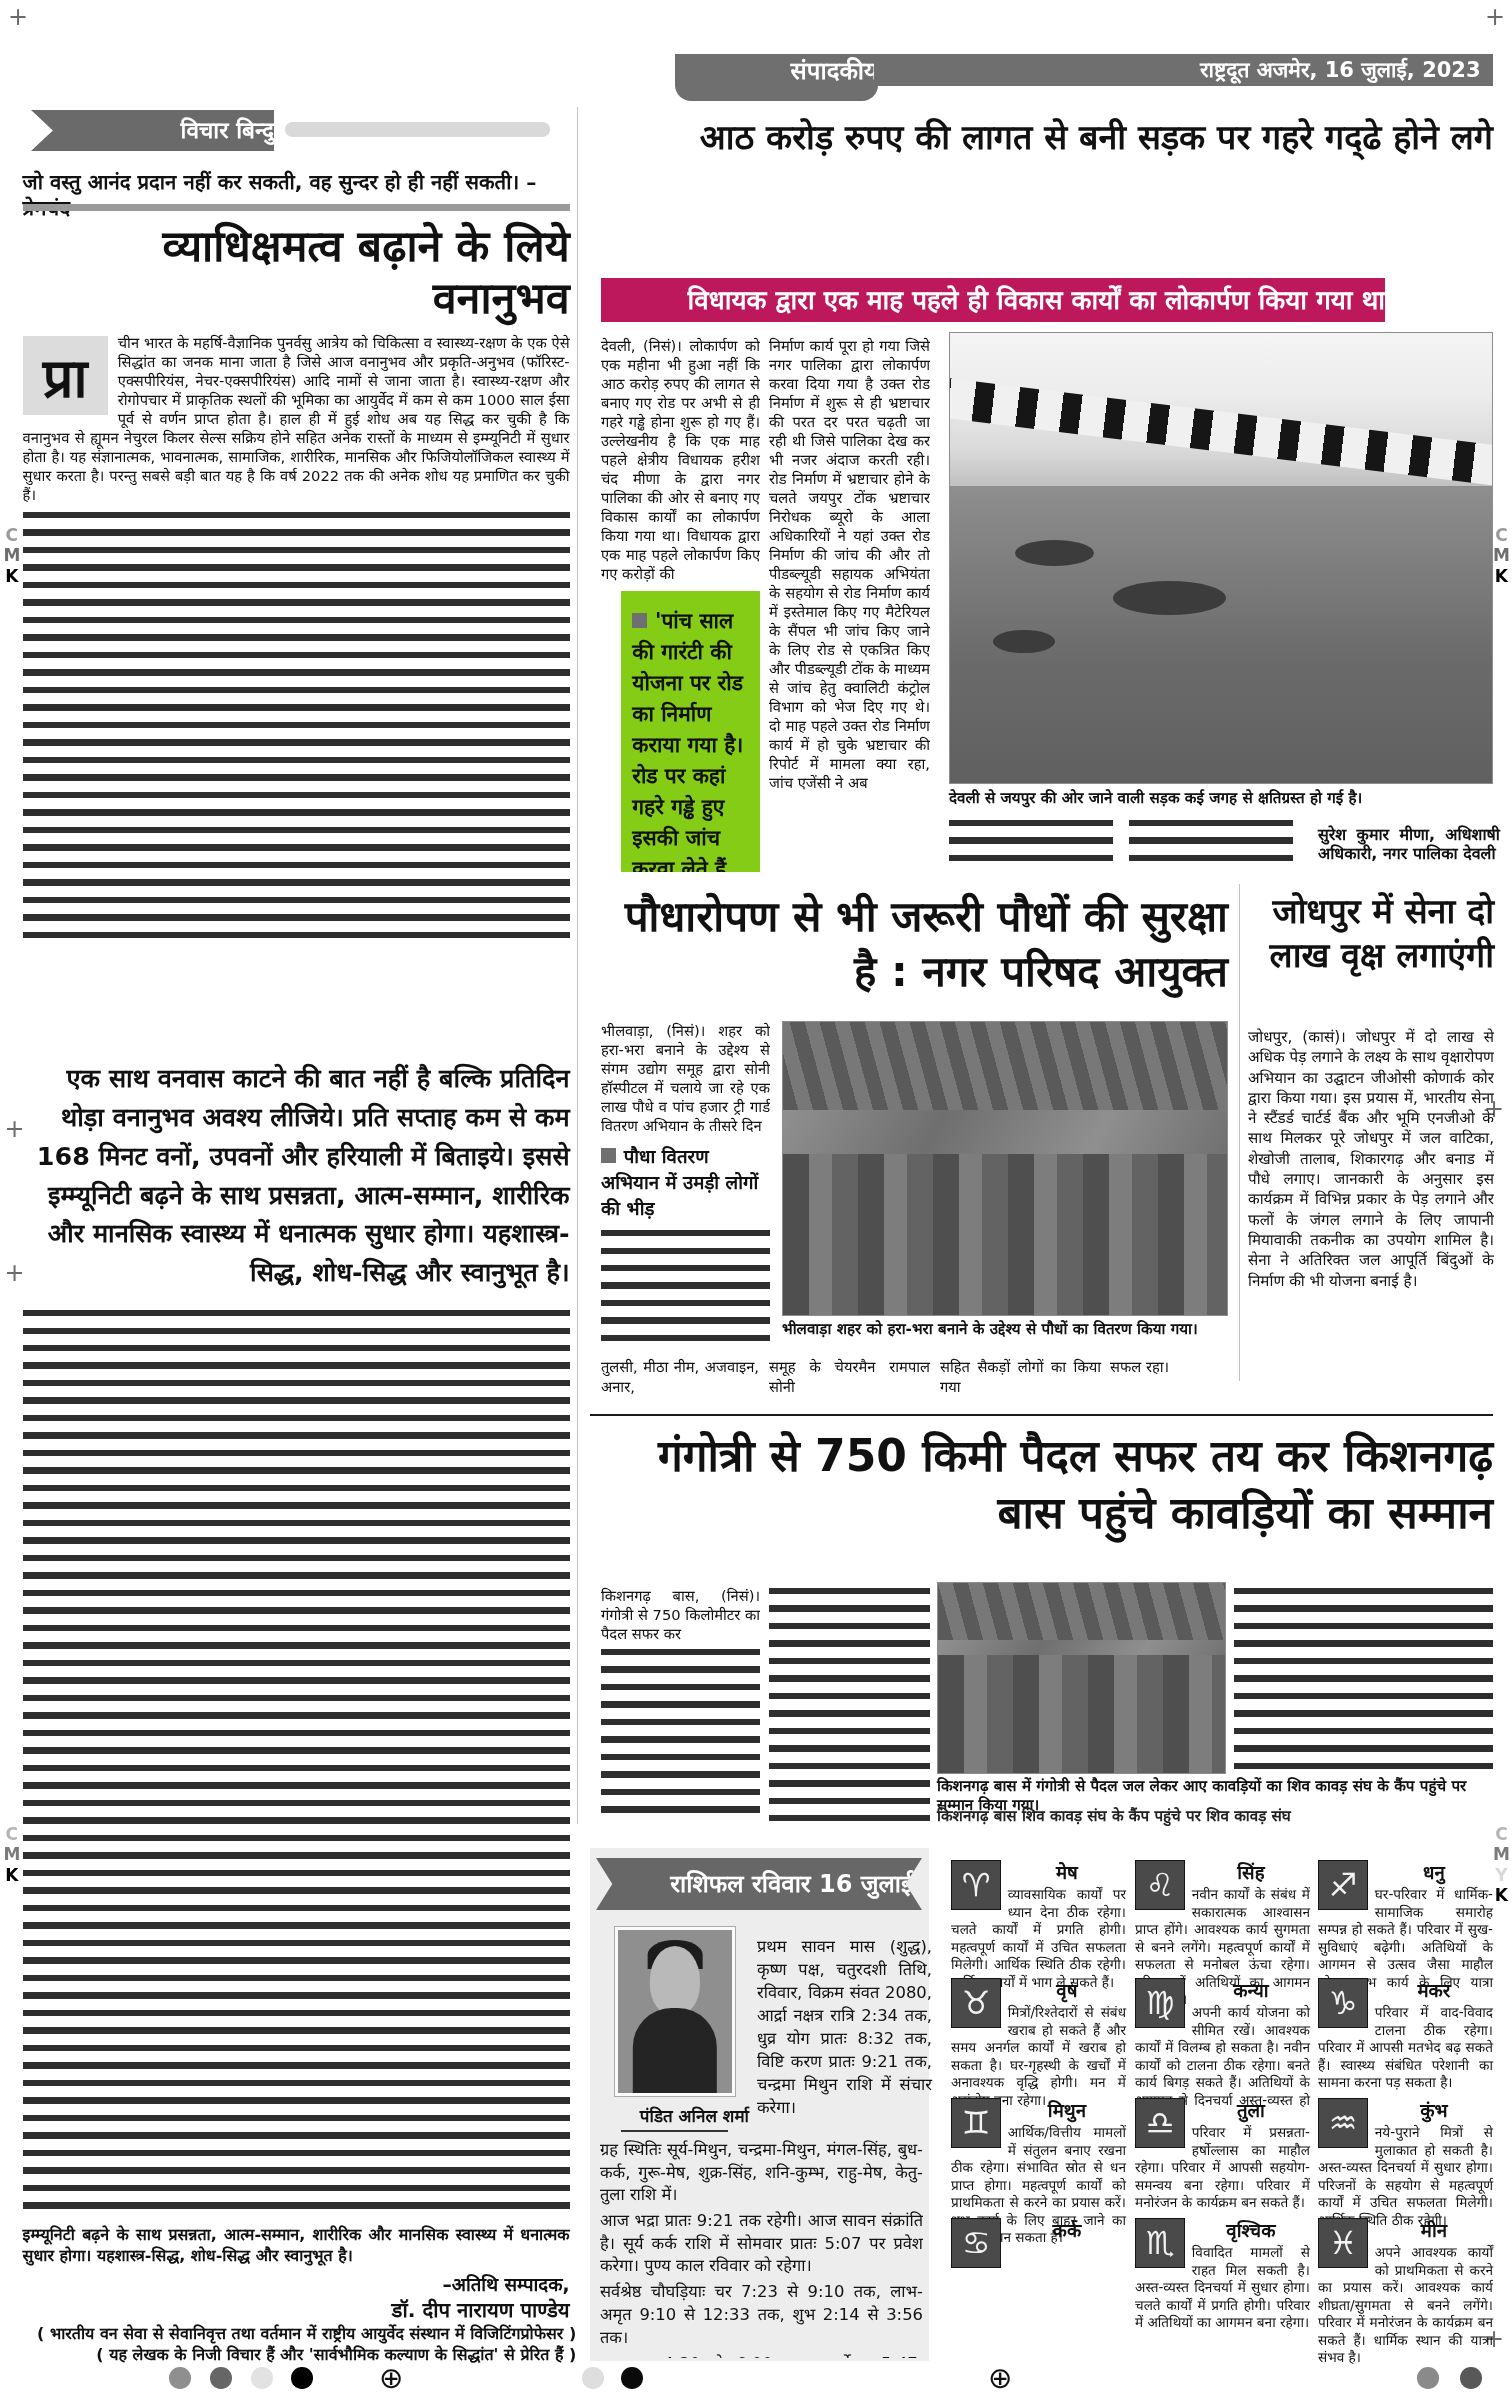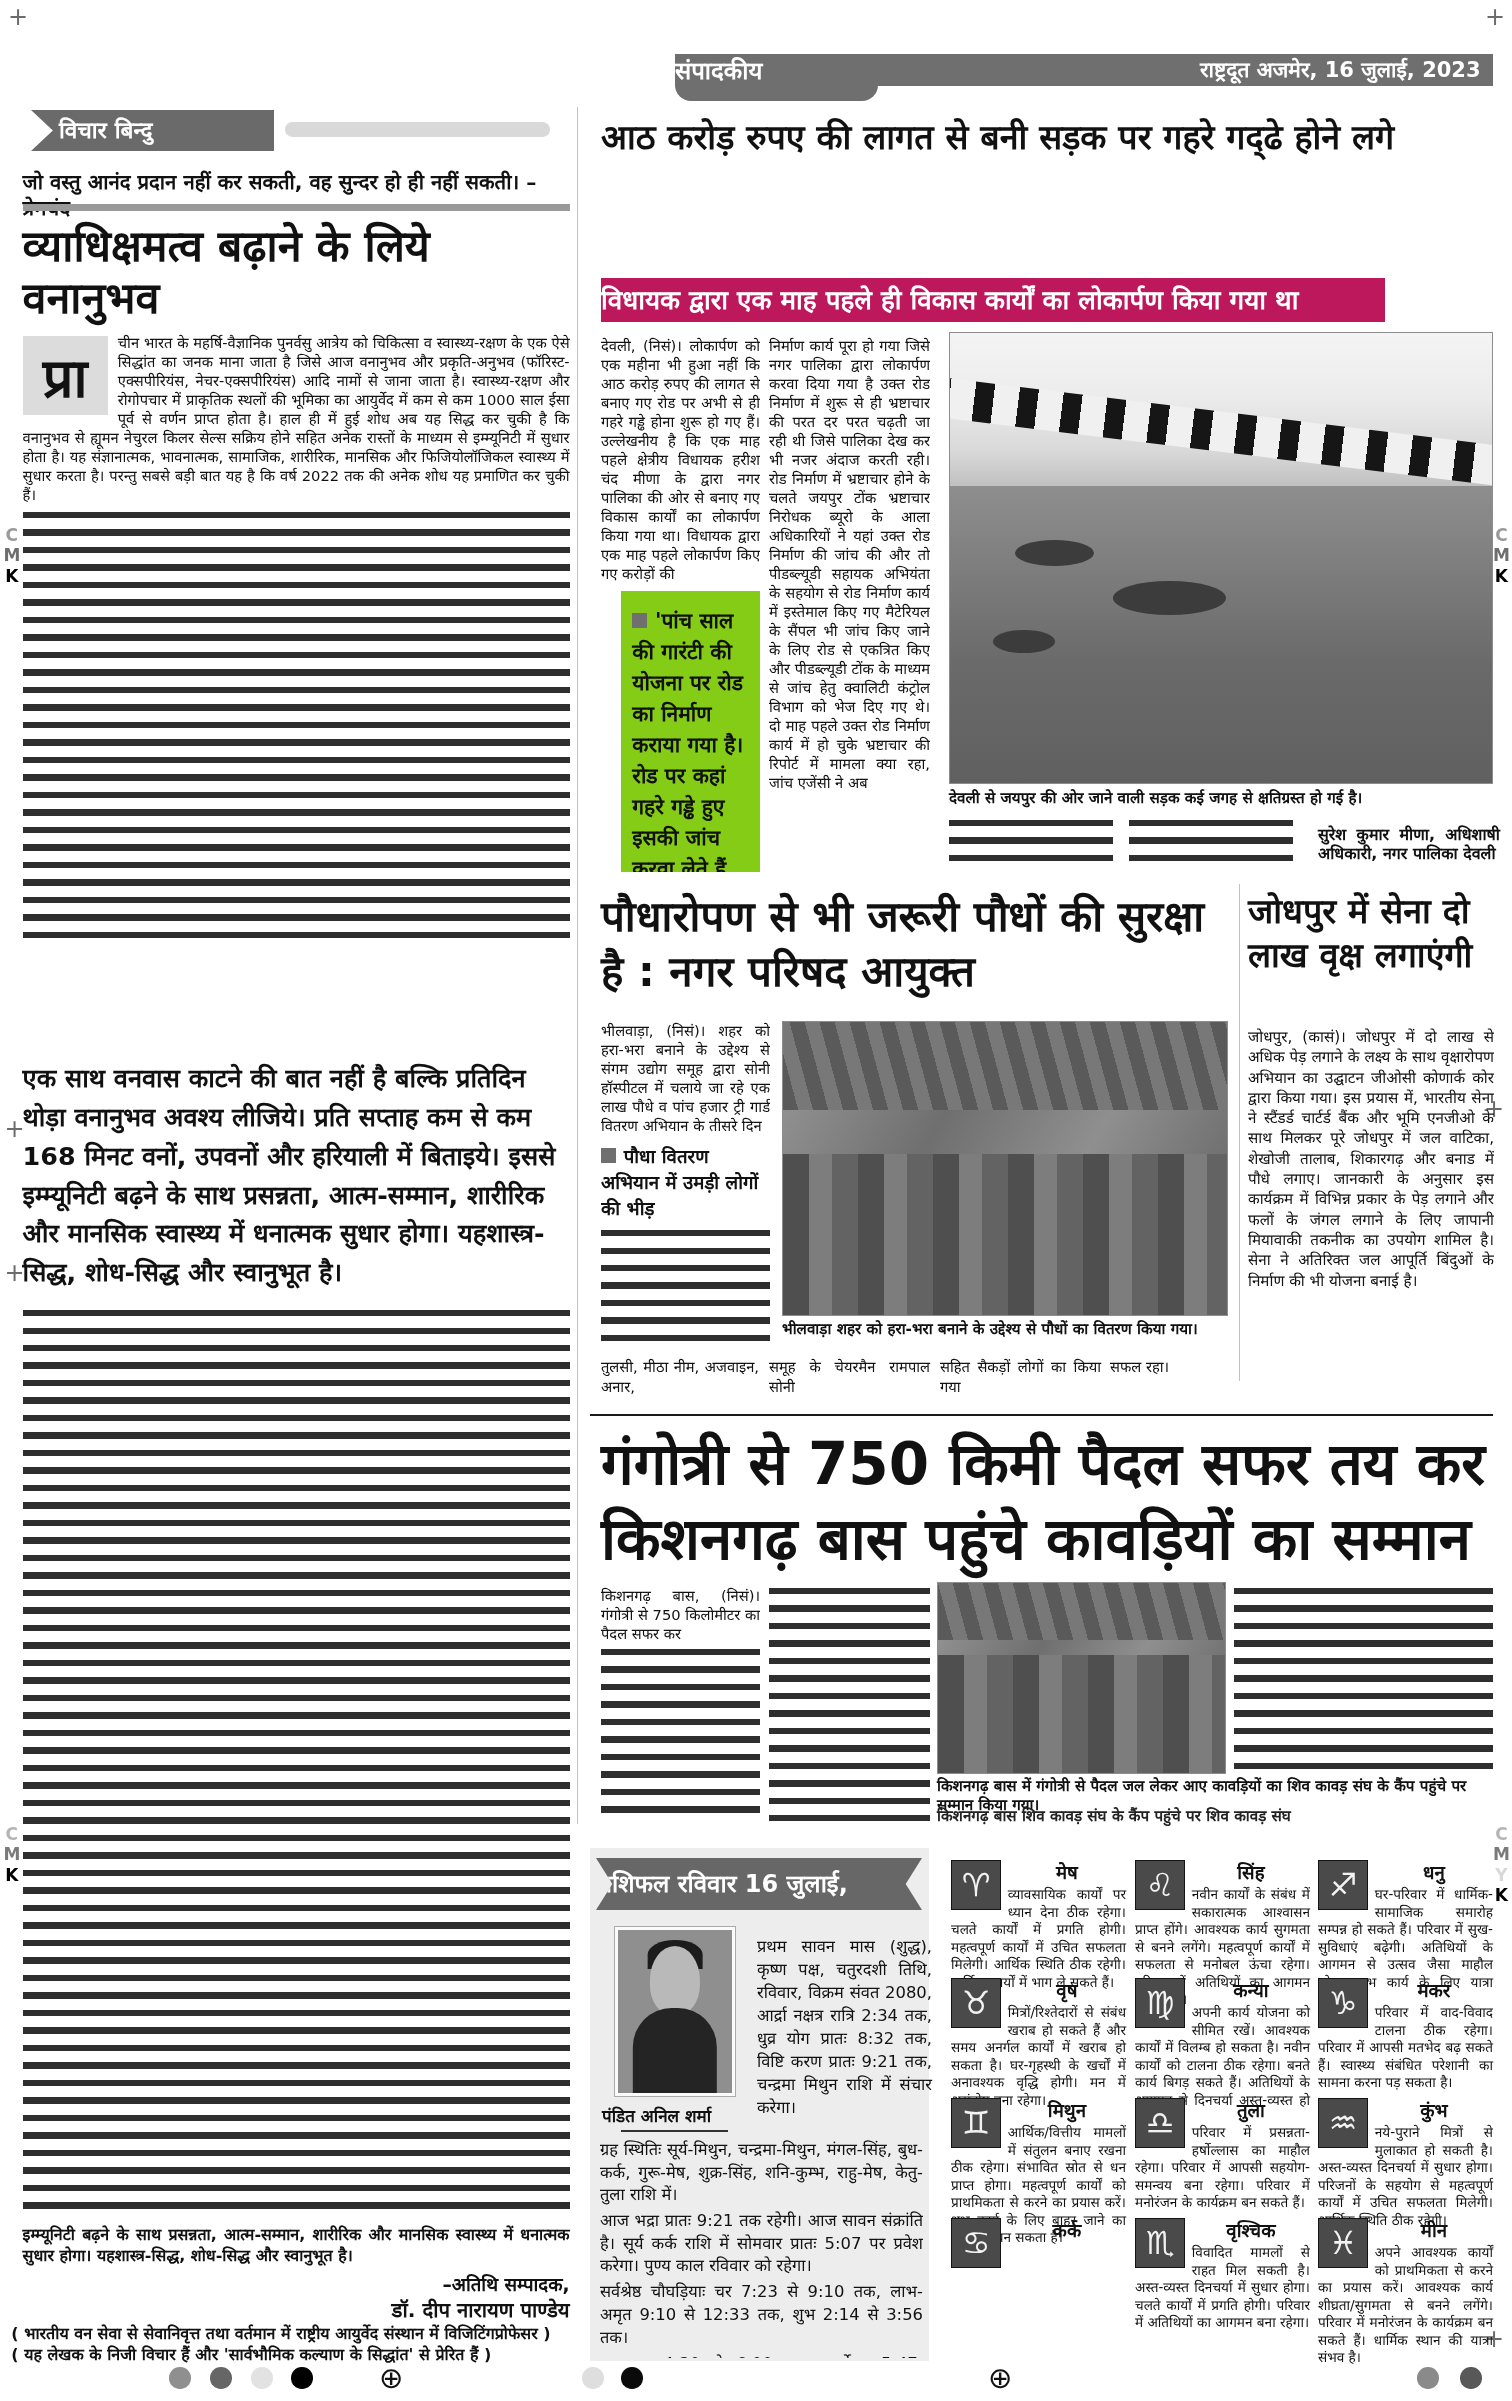--- a/index.html
+++ b/index.html
@@ -3,21 +3,21 @@
 <meta charset="utf-8">
 <style>
   html,body{margin:0;padding:0;}
   body{
     width:1512px;height:2401px;position:relative;overflow:hidden;
     background:#ffffff;color:#111;
     font-family:"DejaVu Sans","Liberation Sans",sans-serif;
   }
   .abs{position:absolute;}
   .just{text-align:justify;}
-  .ctr{text-align:left;}
+  .ctr{text-align:right;}
   .white{color:#fff;}
   .b{font-weight:bold;}
   
   .greek{background:repeating-linear-gradient(180deg,#2e2e2e 0 6.2px,transparent 6.2px 17.5px);}
   
   .graybar{background:#6f6f6f;}
   .flag{background:#6a6a6a;clip-path:polygon(0 0,100% 0,100% 100%,0 100%,9% 50%);}
   .ribbon{background:#676767;clip-path:polygon(0 0,100% 0,95% 50%,100% 100%,0 100%,5% 50%);}
   .tab{background:#6f6f6f;border-radius:0 0 16px 16px;}
   
@@ -177,21 +177,21 @@
 <p class="abs just" style="left:940px;top:1356px;width:161px;font-size:14.7px;margin:0;">सहित सैकड़ों लोगों का किया गया</p>
 <p class="abs just" style="left:1110px;top:1356px;width:119px;font-size:14.7px;margin:0;">सफल रहा।</p>
 
 <div class="vline" style="left:1239px;top:884px;height:497px;"></div>
 <div class="abs b ctr" style="left:1248px;top:889px;width:246px;font-size:34px;line-height:1.3;">जोधपुर में सेना दो लाख वृक्ष लगाएंगी</div>
 <div class="abs" style="left:1248px;top:1027px;width:246px;height:356px;overflow:hidden;">
   <p class="just" style="margin:0;font-size:15.2px;line-height:20.3px;">जोधपुर, (कासं)। जोधपुर में दो लाख से अधिक पेड़ लगाने के लक्ष्य के साथ वृक्षारोपण अभियान का उद्घाटन जीओसी कोणार्क कोर द्वारा किया गया। इस प्रयास में, भारतीय सेना ने स्टैंडर्ड चार्टर्ड बैंक और भूमि एनजीओ के साथ मिलकर पूरे जोधपुर में जल वाटिका, शेखोजी तालाब, शिकारगढ़ और बनाड में पौधे लगाए। जानकारी के अनुसार इस कार्यक्रम में विभिन्न प्रकार के पेड़ लगाने और फलों के जंगल लगाने के लिए जापानी मियावाकी तकनीक का उपयोग शामिल है। सेना ने अतिरिक्त जल आपूर्ति बिंदुओं के निर्माण की भी योजना बनाई है।</p>
 </div>
 
 <div class="hline" style="left:590px;top:1414px;width:903px;"></div>
-<div class="abs ctr" style="left:601px;top:1427px;width:892px;font-size:58px;line-height:1.3;font-weight:800;">गंगोत्री से 750 किमी पैदल सफर तय कर किशनगढ़ बास पहुंचे कावड़ियों का सम्मान</div>
+<div class="abs ctr" style="left:601px;top:1427px;width:892px;font-size:44px;line-height:1.3;font-weight:800;">गंगोत्री से 750 किमी पैदल सफर तय कर किशनगढ़ बास पहुंचे कावड़ियों का सम्मान</div>
 
 <div class="abs" style="left:601px;top:1586px;width:159px;height:237px;overflow:hidden;">
   <p class="just body26" style="margin:0;">किशनगढ़ बास, (निसं)। गंगोत्री से 750 किलोमीटर का पैदल सफर कर</p>
   <div class="greek" style="height:175px;margin-top:5.6px;"></div>
 </div>
 <div class="abs greek" style="left:769px;top:1588px;width:161px;height:233px;"></div>
 
 <div class="abs photo ph-crowd" style="left:937px;top:1582px;width:289px;height:192px;">
   <div class="foliage"></div>
   <div class="crowdband" style="height:62%;"></div>

